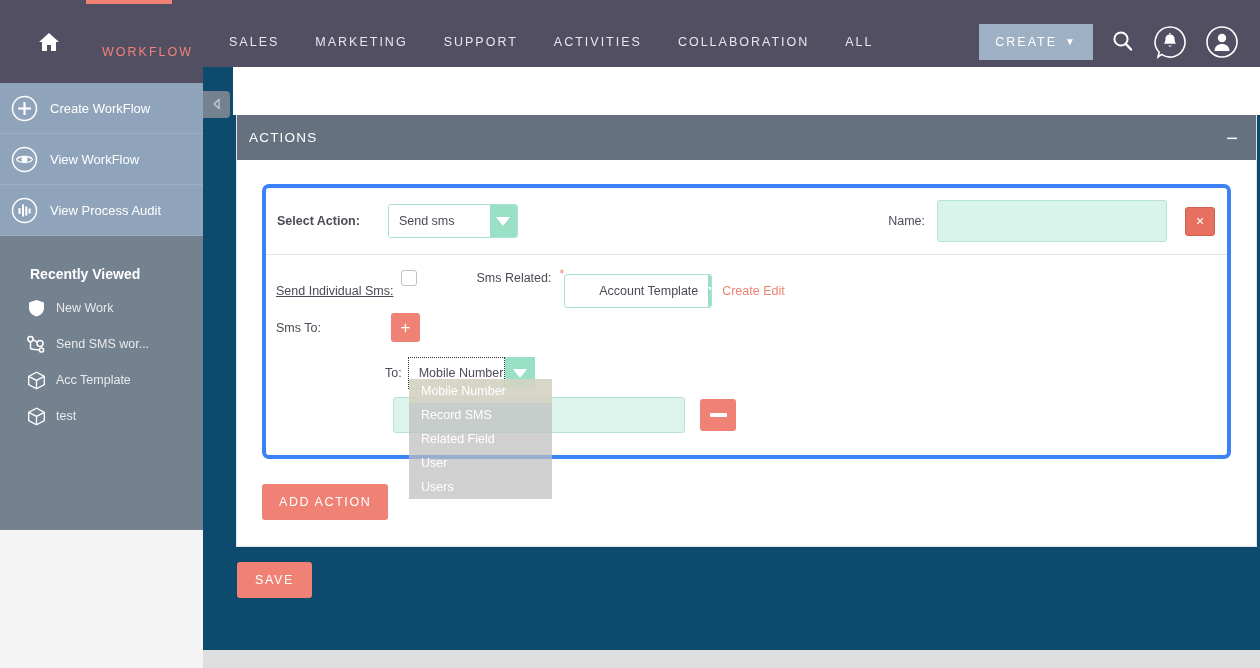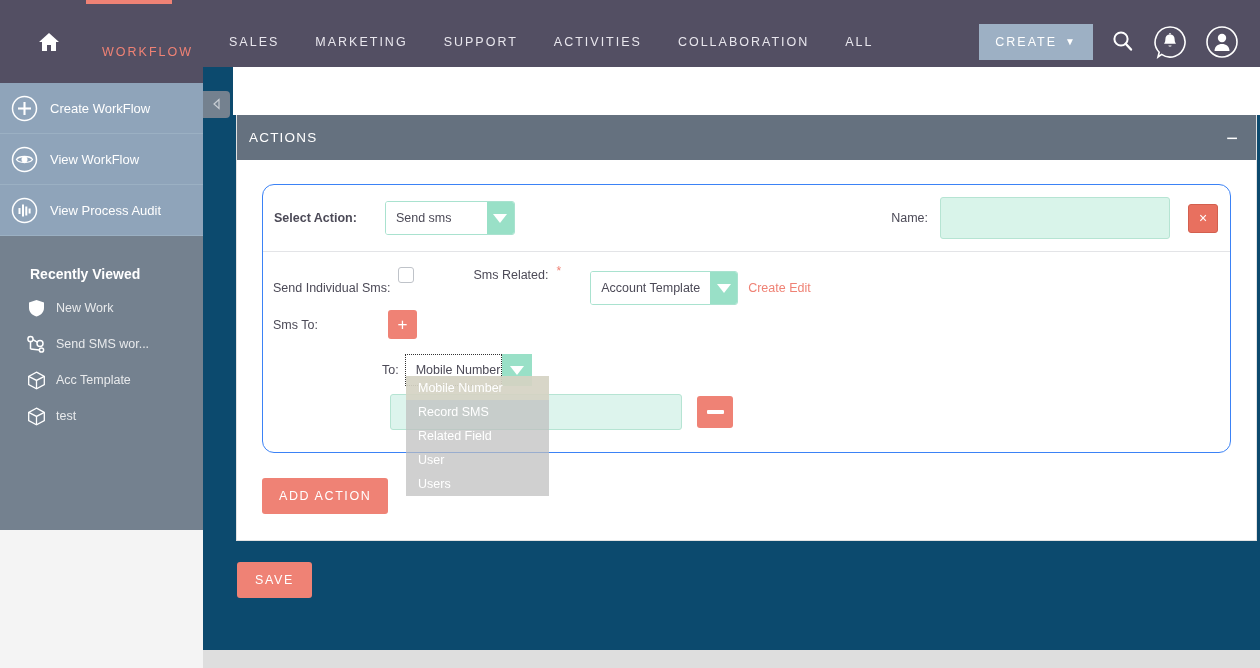--- a/index.html
+++ b/index.html
@@ -155,22 +155,22 @@
     cursor: pointer;
     font-weight: 300;
   }
   .panel-body {
     padding: 24px 25px 26px 25px;
     background: #ffffff;
   }
 
   
   .action-card {
-    border: 1px solid #3b82f6;
-    border-radius: 12px;
+    border: 4px solid #3b82f6;
+    border-radius: 7px;
     background: #ffffff;
   }
   .row-top {
     display: flex; align-items: center;
     border-bottom: 1px solid #e3e4e7;
     padding: 12px 10px 12px 9px;
     min-height: 58px;
   }
   .lbl {
     color: #4c4a57;
@@ -533,27 +533,27 @@
           <input class="name-input" type="text" value="" style="">
 
           <div class="close-x" style="margin-left:18px;margin-right:2px;">
             <span>×</span>
           </div>
         </div>
 
         <div class="row-mid">
 
           <div style="display:flex;align-items:center;height:34px;position:relative;">
-            <span class="lbl" style="margin-left:1px;position:relative;top:9px;">Send Individual Sms:</span>
+            <span class="lbl" style="margin-left:1px;position:relative;top:9px;text-decoration:underline;">Send Individual Sms:</span>
             <span class="checkbox-sq" style="margin-left:8px;position:relative;top:-4px;"></span>
 
             <span class="lbl" style="margin-left:59px;position:relative;top:-4px;">Sms Related:</span>
             <span class="req-star" style="margin-left:8px;position:relative;top:-8px;">*</span>
 
-            <div class="sel-wrap" style="width:148px;margin-left:29px;position:relative;top:9px;">
+            <div class="sel-wrap" style="width:148px;position:relative;top:9px;padding-left:24px;">
               <div class="sel-text" style="flex:1;">Account Template</div>
               <div class="sel-arrow">
                   <span class="caret-white"></span>
                 </div>
             </div>
 
             <span class="create-edit" style="position:relative;top:9px;">Create Edit</span>
           </div>
 
           <div style="display:flex;align-items:center;margin-top:14px;">

